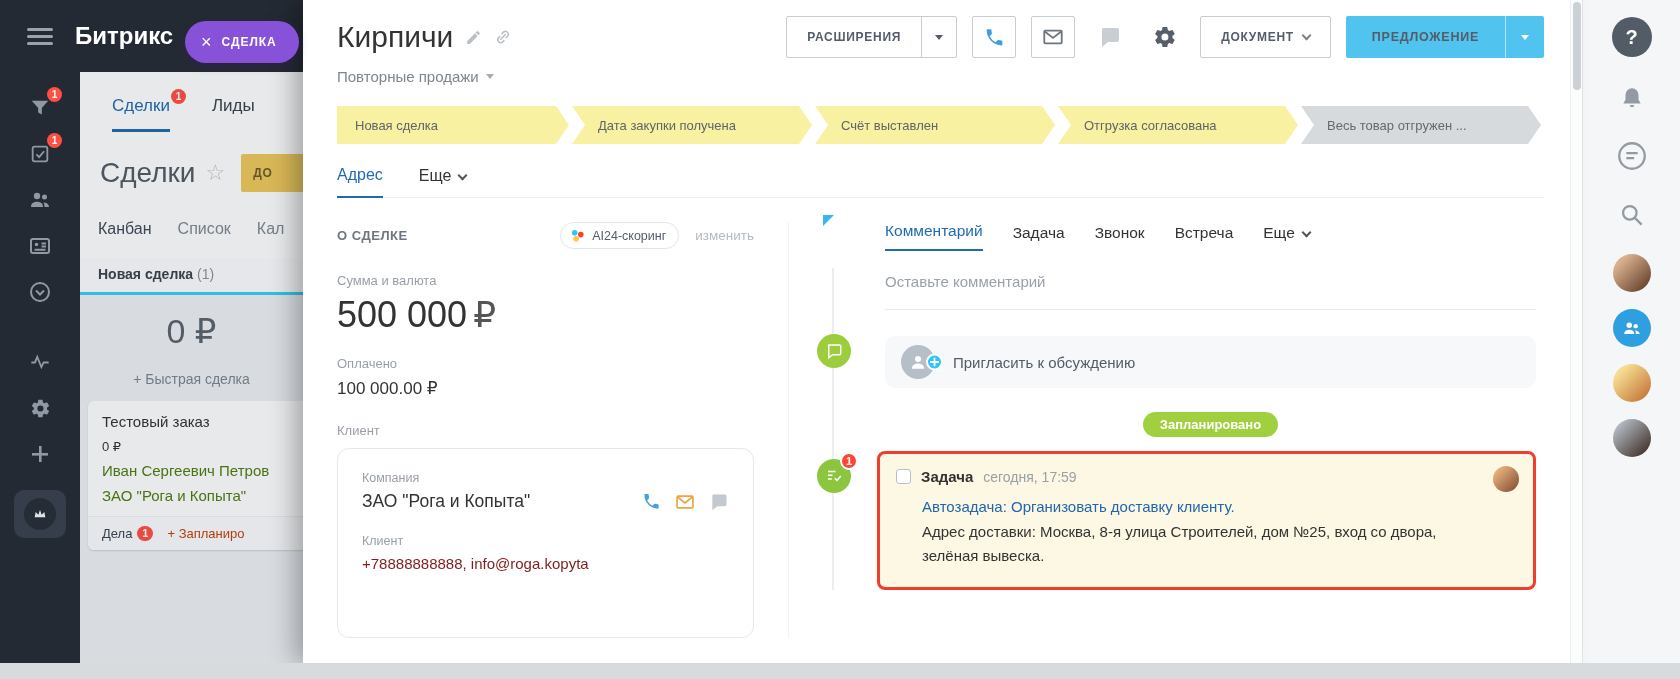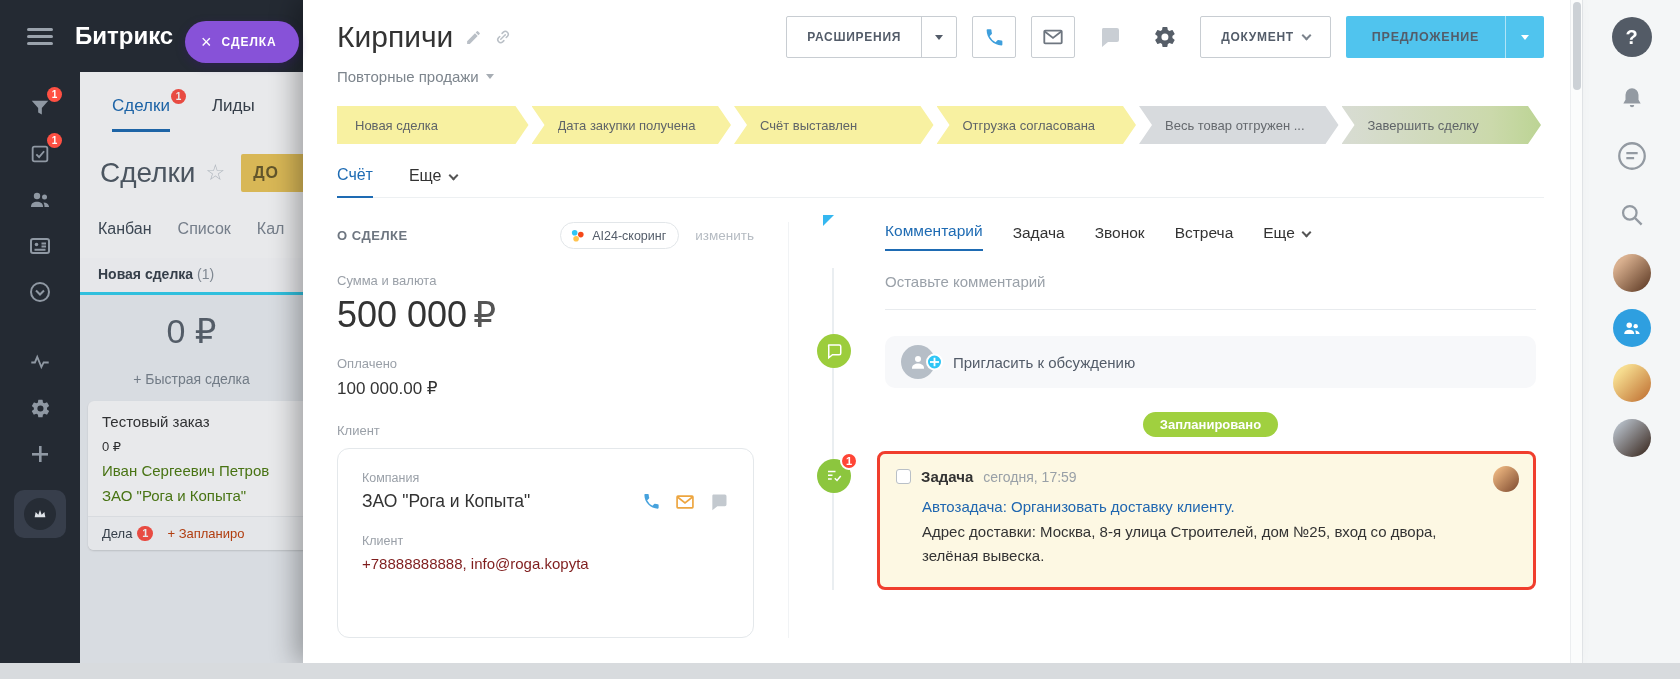--- a/index.html
+++ b/index.html
@@ -25,21 +25,21 @@
   
   .bg-page { position:absolute; left:80px; top:72px; width:223px; bottom:0; background:#fff; overflow:hidden; z-index:1; }
   .bg-dim { position:absolute; inset:0; background:rgba(31,41,55,.10); z-index:5; pointer-events:none; }
   .bg-tabs { display:flex; gap:42px; padding:24px 0 0 32px; font-size:17px; color:#39424c; }
   .bg-tab { position:relative; padding-bottom:13px; cursor:pointer; white-space:nowrap; }
   .bg-tab.active { color:#1e6bb3; border-bottom:3px solid #1e6bb3; }
   .bg-tab sup { position:absolute; top:-7px; right:-16px; background:#ff5043; color:#fff; font-size:10px; font-weight:bold; min-width:15px; height:15px; line-height:15px; border-radius:8px; text-align:center; }
   .bg-title-row { display:flex; align-items:center; margin:22px 0 0 20px; }
   .bg-title { font-size:28px; color:#515b65; white-space:nowrap; }
   .bg-star { color:#c3c9cf; font-size:22px; margin-left:10px; cursor:pointer; }
-  .add-btn { margin-left:16px; height:38px; min-width:70px; background:#eec85a; border-radius:2px; color:#6a5b2a; font-weight:bold; font-size:16px; display:flex; align-items:center; padding:0 12px; letter-spacing:.06em; cursor:pointer; }
+  .add-btn { margin-left:16px; height:38px; min-width:70px; background:#eec85a; border-radius:2px; color:#6a5b2a; font-weight:bold; font-size:12px; display:flex; align-items:center; padding:0 12px; letter-spacing:.06em; cursor:pointer; }
   .view-tabs { display:flex; gap:26px; margin:28px 0 0 18px; font-size:16px; color:#7f8893; white-space:nowrap; }
   .view-tab.active { color:#404b56; }
   .kanban-head { margin-top:20px; border-bottom:3px solid #33d1f0; padding:8px 0 10px 18px; font-size:14px; color:#39424c; font-weight:bold; background:#fdfdfe; white-space:nowrap; }
   .kanban-count { color:#8b939c; font-weight:normal; }
   .kanban-body { background:#eef1f4; min-height:420px; }
   .kanban-sum { text-align:center; font-size:34px; color:#5a636d; padding-top:16px; white-space:nowrap; }
   .quick-add { text-align:center; color:#7b858f; font-size:14px; margin-top:20px; cursor:pointer; white-space:nowrap; }
   .kanban-card { background:#fff; border-radius:6px; margin:14px 0 0 8px; width:245px; box-shadow:0 1px 2px rgba(0,0,0,.14); cursor:pointer; }
   .kc-inner { padding:12px 14px 0 14px; }
   .kc-title { font-size:15px; color:#333; }
@@ -373,27 +373,24 @@
         </div>
       <div class="stage s-yellow">
           <span class="stage-label">Счёт выставлен</span>
         </div>
       <div class="stage s-yellow">
           <span class="stage-label">Отгрузка согласована</span>
         </div>
       <div class="stage s-gray">
           <span class="stage-label">Весь товар отгружен ...</span>
         </div>
-      <div class="stage s-final">
-          <span class="stage-label">Завершить сделку</span>
-        </div>
     </div>
 
     <div class="main-tabs">
-      <span class="mtab active">Счёт</span>
+      <span class="mtab active">Адрес</span>
       <span class="mtab">
         <span>Еще</span>
         <span class="chev"></span>
       </span>
     </div>
 
     <div class="content">
 
       <section class="left-col">
         <div class="about-head">

